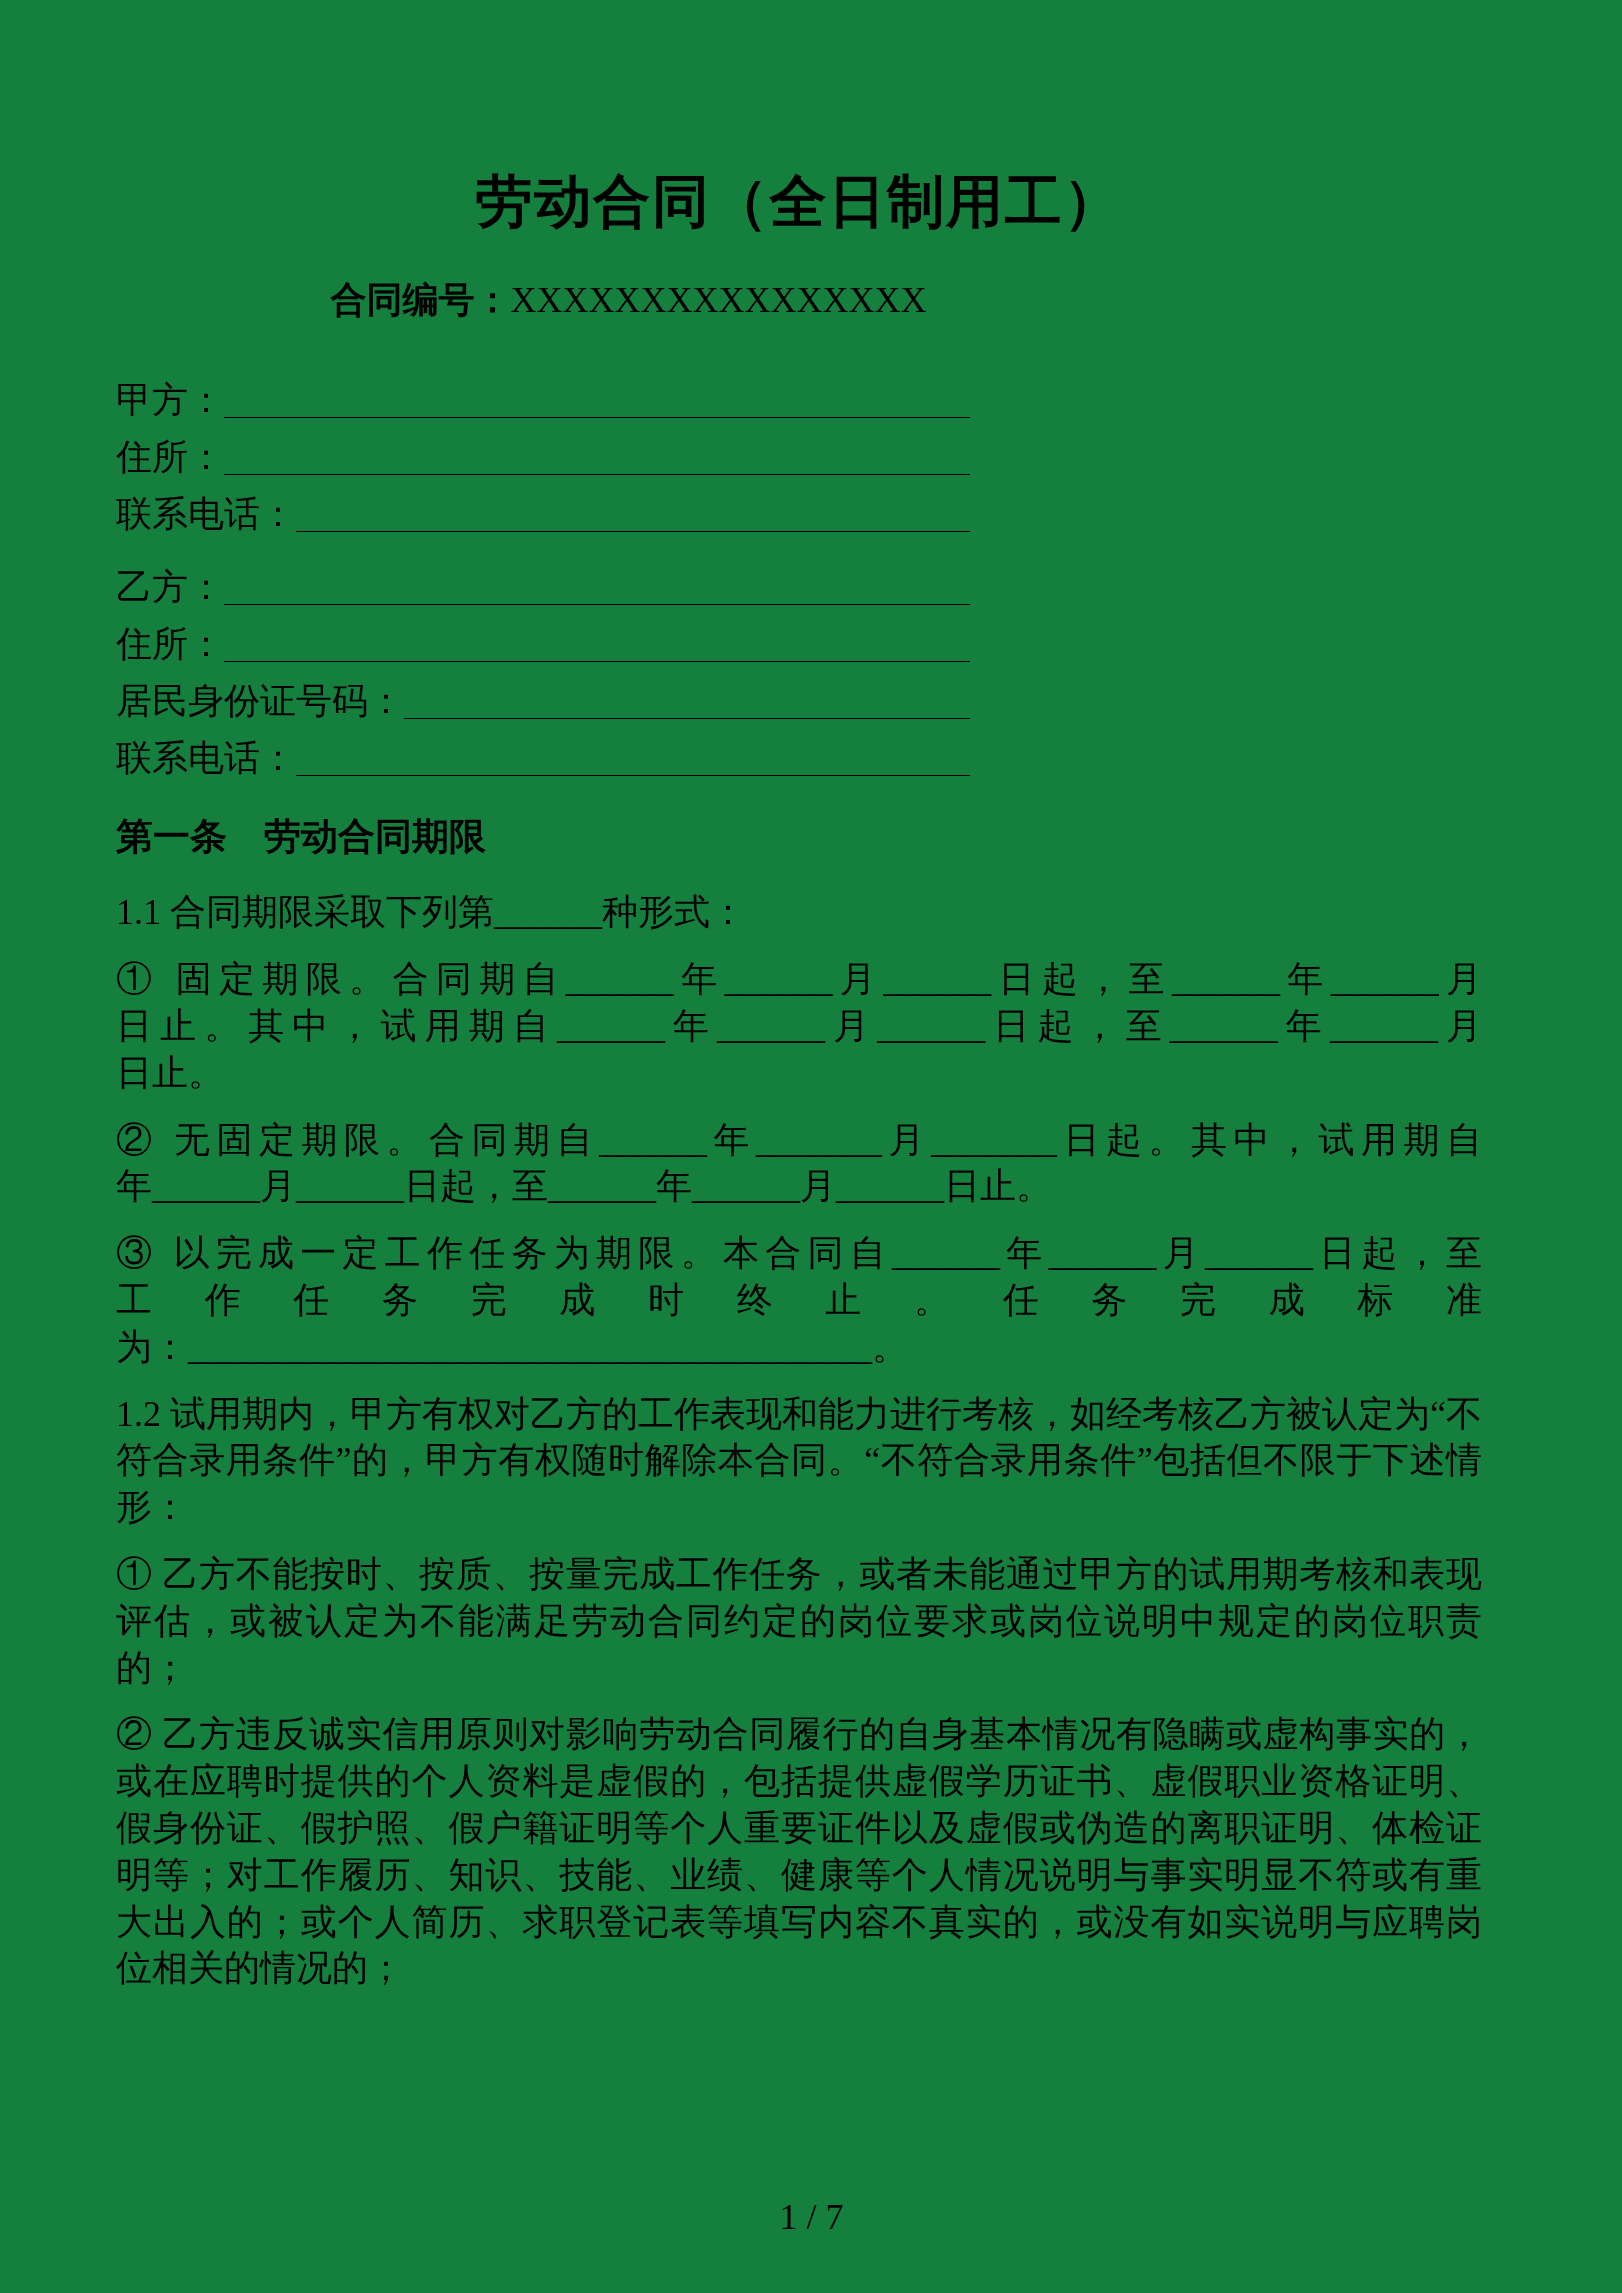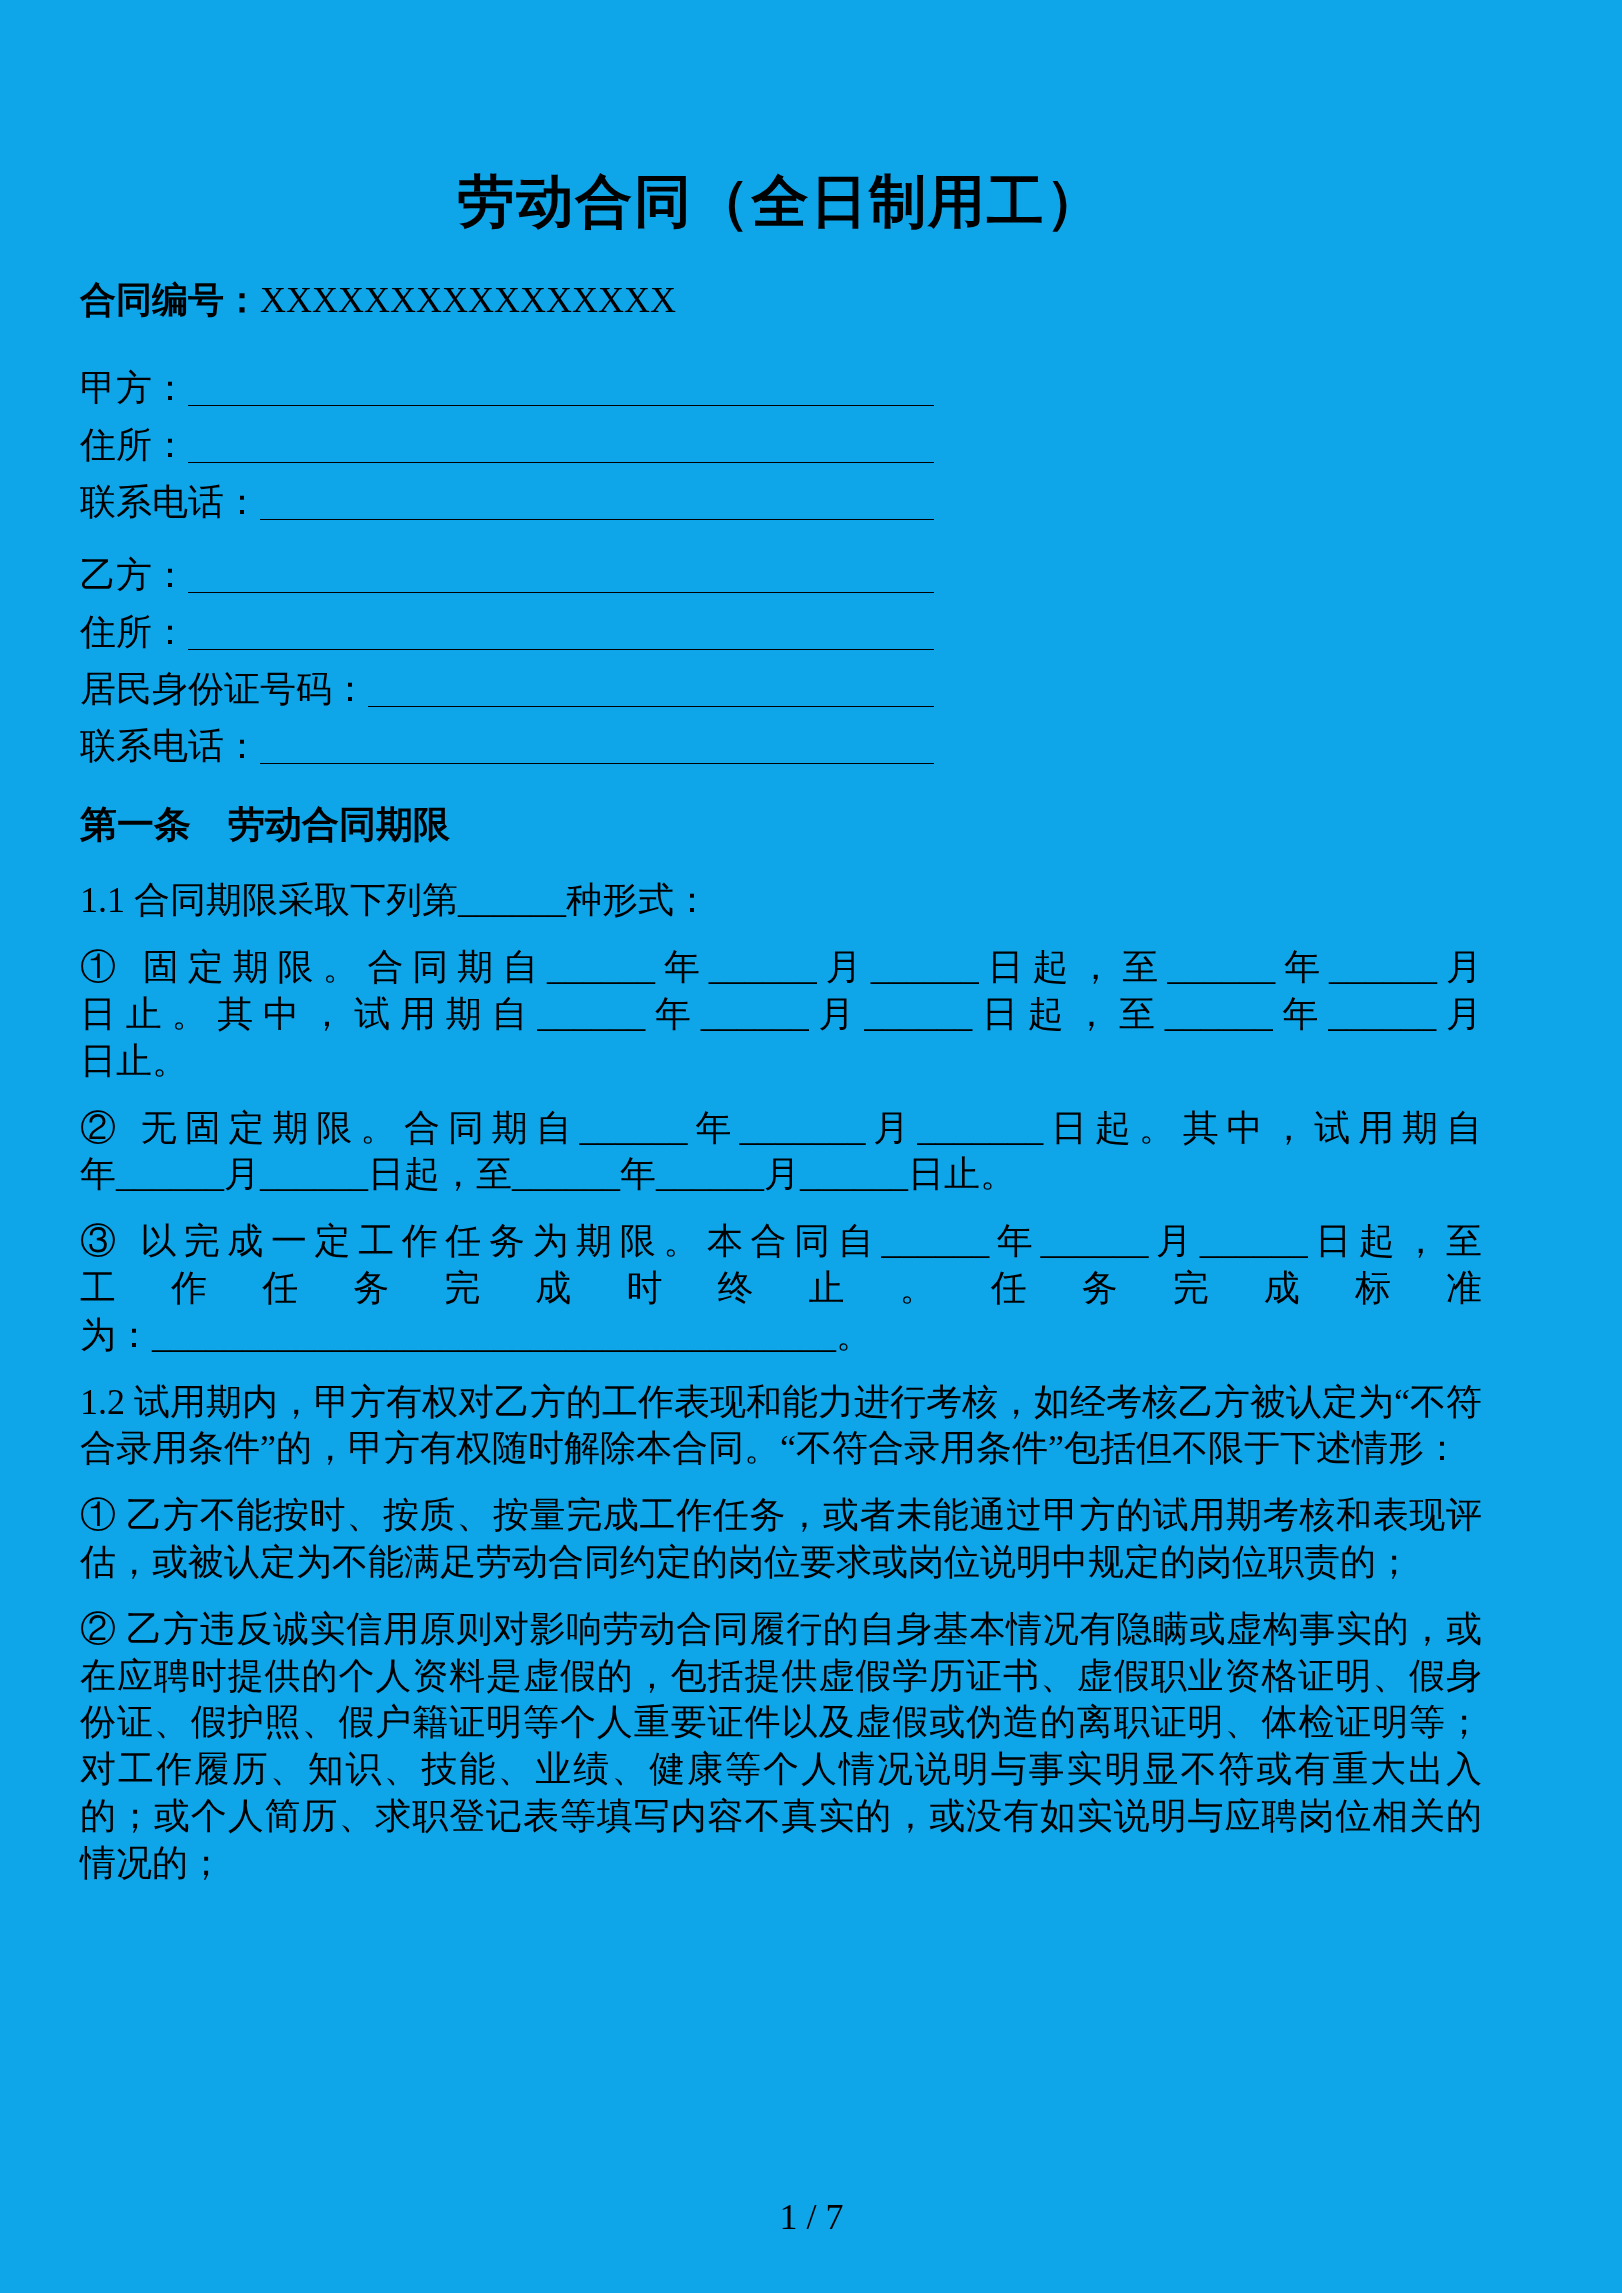--- a/index.html
+++ b/index.html
@@ -1,38 +1,38 @@
 <!DOCTYPE html>
 <html style="font-size:14.5px"><head>
 <meta charset="utf-8">
 <style>
   html,body{margin:0;padding:0;background:#ffffff;}
   .page{
     position:relative;
     width:1623px;height:2294px;
     box-sizing:border-box;
-    background:#0ea5e9;
-    padding:168px 141px 0 80px;
+    background:#15803d;
+    padding:168px 141px 0 116px;
     font-family:"Liberation Serif","DejaVu Serif",serif;
     color:#000000;
     font-size:36px;
     line-height:1.3;
   }
   .doc-title{
     margin:0 0 41px 0;
     font-size:57px;
     font-weight:700;
     text-align:center;
     letter-spacing:1.8px;
     line-height:1.2;
   }
   .contract-no{
-    text-align:left;
+    text-align:center;
     padding-right:341px;
-    margin-bottom:44px;
+    margin-bottom:56px;
     white-space:nowrap;
   }
   .contract-no .lbl{font-weight:700;}
   .fields{margin:0;}
   .field-row{
     display:flex;
     align-items:flex-end;
     width:854px;
     height:38px;
     margin-bottom:19px;

